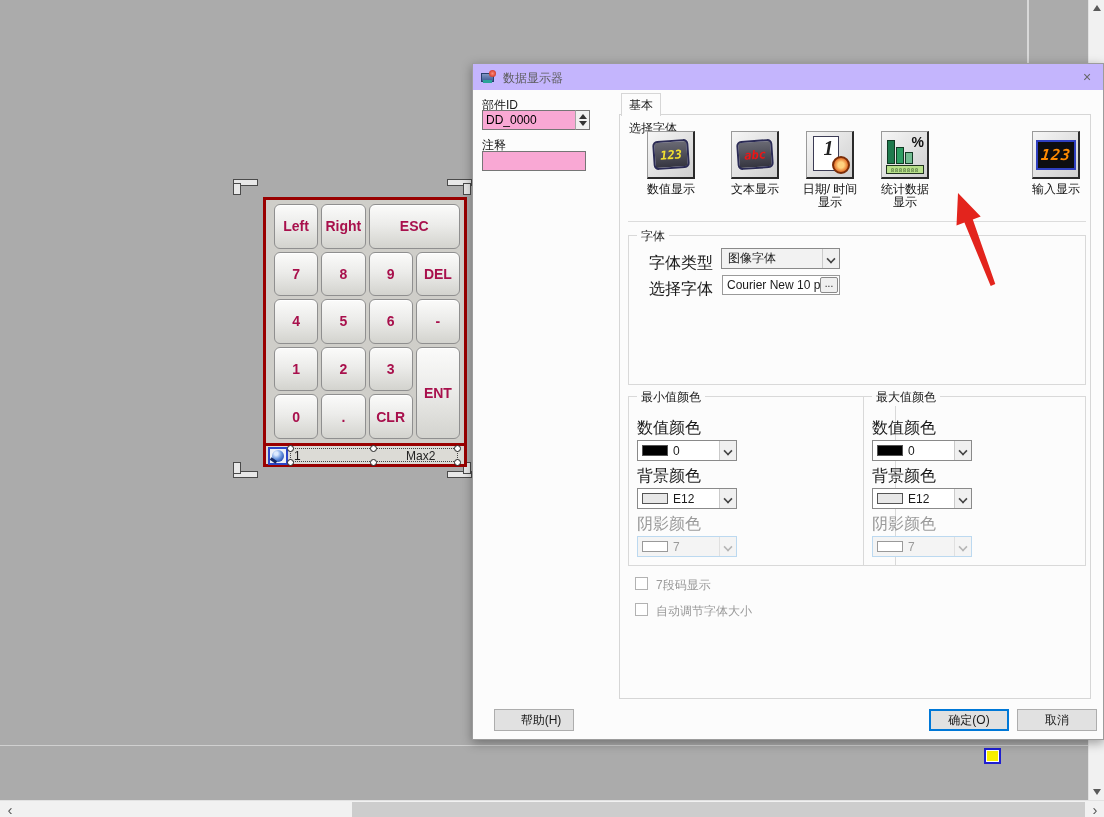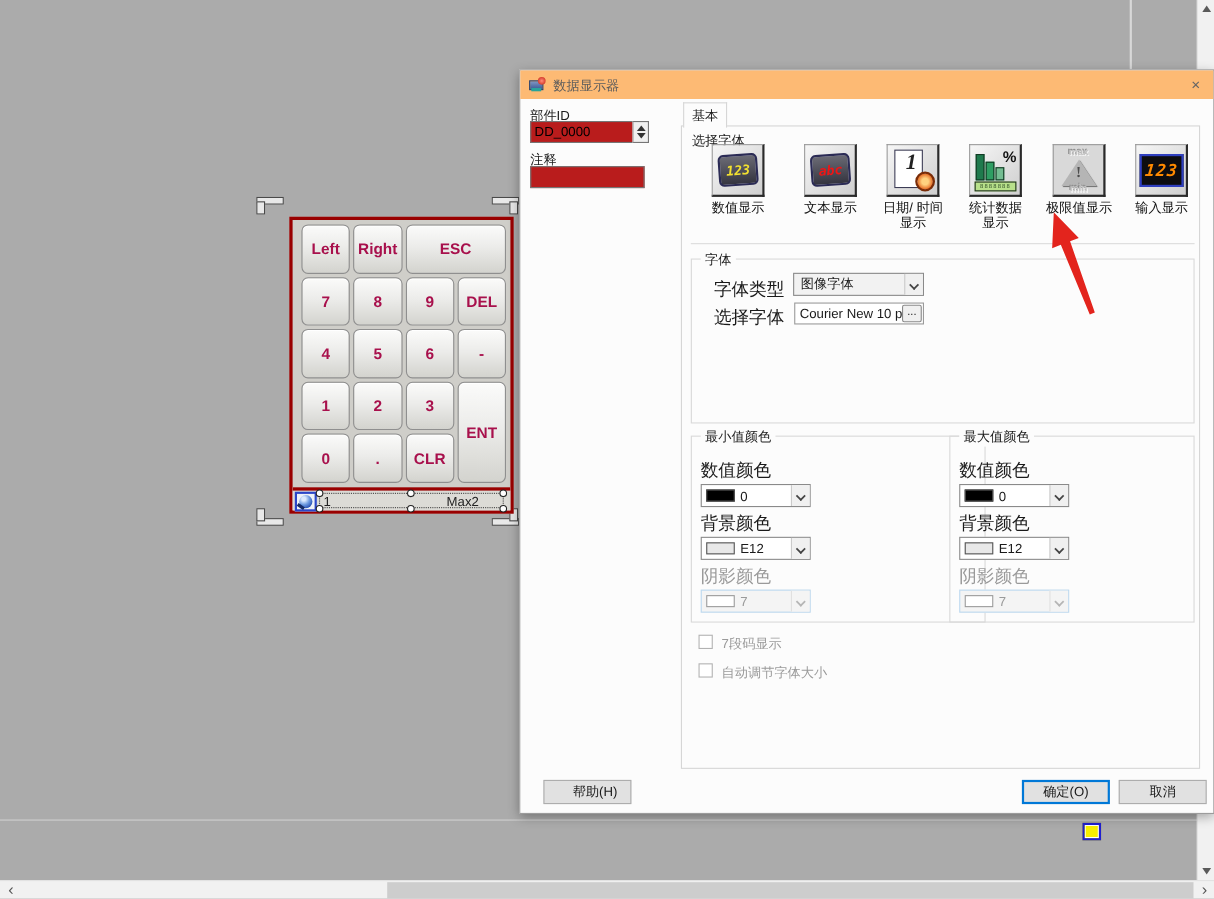--- a/index.html
+++ b/index.html
@@ -41,30 +41,30 @@
   .mark::after { content:""; position:absolute; width:6px; height:10px; background:#e8e8e8; border:1px solid #4a4a4a; }
   .mark.tl::before, .mark.tr::before { top:0; } .mark.bl::before, .mark.br::before { bottom:0; }
   .mark.tl::after { left:0; top:4px; } .mark.tr::after { right:0; top:4px; }
   .mark.bl::after { left:0; bottom:4px; } .mark.br::after { right:0; bottom:4px; }
 
   
   .ymarker { position:absolute; left:984px; top:748px; width:17px; height:16px; background:#f8ef00; border:2px solid #1f1fd0; box-shadow:inset 0 0 0 1px #ffffff; z-index:2; }
 
   
   .dialog { position:absolute; left:472px; top:63px; width:632px; height:677px; background:#fcfcfc; border:1px solid #9c9c9c; box-shadow:0 3px 10px rgba(0,0,0,.35); z-index:5; font-size:12px; color:#1a1a1a; }
-  .titlebar { position:absolute; left:0; top:0; right:0; height:26px; background:#fdba74; }
+  .titlebar { position:absolute; left:0; top:0; right:0; height:26px; background:#c4b5fd; }
   .dlg-icon { position:absolute; left:8px; top:6px; width:15px; height:14px; }
   .dlg-icon .scr { position:absolute; left:0; top:3px; width:13px; height:9px; background:linear-gradient(#7f96c4,#3c5a96); border:1px solid #27406e; }
   .dlg-icon .dot { position:absolute; left:8px; top:0; width:7px; height:7px; border-radius:50%; background:radial-gradient(#ff8a7a,#c41d0c); }
   .dlg-icon .bar { position:absolute; left:2px; top:10px; width:9px; height:3px; background:#29a39a; }
   .dlg-title { position:absolute; left:30px; top:6px; font-size:12px; color:#5c5c5c; }
   .dlg-close { position:absolute; right:8px; top:5px; width:16px; height:16px; color:#666; font-size:14px; line-height:16px; text-align:center; }
 
   .lbl { position:absolute; font-size:12px; }
-  .field { position:absolute; height:20px; background:#b91c1c; border:1px solid #767676; font-size:12px; padding:0 3px; font-family:"Liberation Sans",sans-serif; }
+  .field { position:absolute; height:20px; background:#f9a8d4; border:1px solid #767676; font-size:12px; padding:0 3px; font-family:"Liberation Sans",sans-serif; }
   .spinner { position:absolute; width:15px; height:20px; border:1px solid #767676; border-left:1px solid #a5a5a5; background:#f0f0f0; }
   .spinner .su,.spinner .sd { position:absolute; left:3px; width:0; height:0; border-left:4px solid transparent; border-right:4px solid transparent; }
   .spinner .su { top:3px; border-bottom:5px solid #333; }
   .spinner .sd { bottom:3px; border-top:5px solid #333; }
 
   .tabpage { position:absolute; left:146px; top:50px; width:472px; height:585px; border:1px solid #d6d6d6; }
   .tab { position:absolute; left:148px; top:29px; width:40px; height:23px; background:#fcfcfc; border:1px solid #d6d6d6; border-bottom:none; text-align:center; line-height:22px; z-index:2; }
 
   .sep { position:absolute; left:155px; top:157px; width:458px; height:1px; background:#dcdcdc; }
 
@@ -239,29 +239,20 @@
     <div class="dtype" style="left:394px;">
       <div class="icon-frame">
         <div class="bar1"></div>
           <div class="bar2"></div>
           <div class="bar3"></div>
         <div class="pct">%</div>
         <div class="lcd">8888888</div>
       </div>
       <div class="cap"><span>统计数据</span><br><span>显示</span></div>
     </div>
-    <div class="dtype" style="left:470px;">
-      <div class="icon-frame t-lim">
-        <div class="emboss em-top">max</div>
-        <div class="tri"></div>
-        <div class="excl">!</div>
-        <div class="emboss em-bot">min</div>
-      </div>
-      <div class="cap"><span>极限值显示</span><br><span></span></div>
-    </div>
     <div class="dtype" style="left:545px;">
       <div class="icon-frame">
         <div class="led">
             <span>123</span>
           </div>
       </div>
       <div class="cap"><span>输入显示</span><br><span></span></div>
     </div>
 
     <div class="sep"></div>

